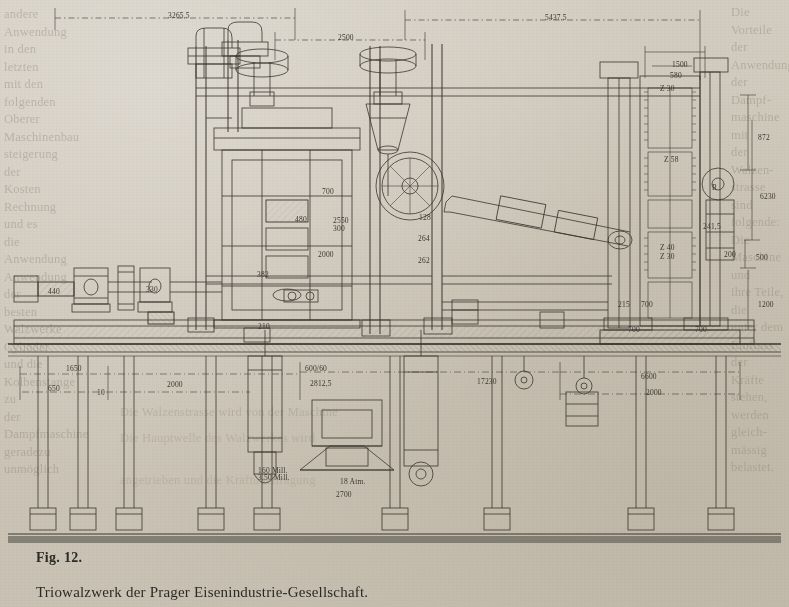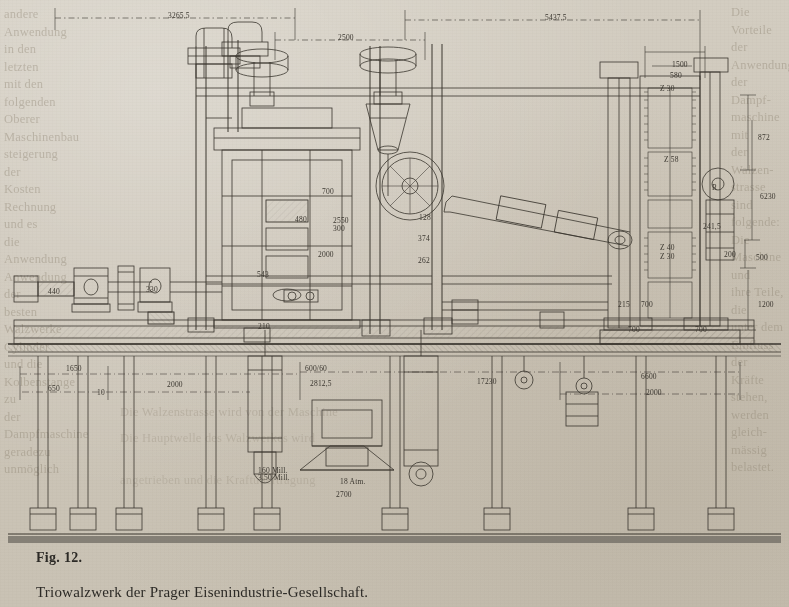--- a/index.html
+++ b/index.html
@@ -531,23 +531,23 @@
     <div style="position: absolute; left: 660px; top: 243px; font-family: &quot;Liberation Serif&quot;, serif; font-size: 7.5px; color: rgb(58, 54, 47); white-space: nowrap; letter-spacing: 0.2px;">Z 40</div>
     <div style="position: absolute; left: 660px; top: 252px; font-family: &quot;Liberation Serif&quot;, serif; font-size: 7.5px; color: rgb(58, 54, 47); white-space: nowrap; letter-spacing: 0.2px;">Z 30</div>
     <div style="position: absolute; left: 724px; top: 250px; font-family: &quot;Liberation Serif&quot;, serif; font-size: 7.5px; color: rgb(58, 54, 47); white-space: nowrap; letter-spacing: 0.2px;">200</div>
     <div style="position: absolute; left: 628px; top: 325px; font-family: &quot;Liberation Serif&quot;, serif; font-size: 7.5px; color: rgb(58, 54, 47); white-space: nowrap; letter-spacing: 0.2px;">700</div>
     <div style="position: absolute; left: 695px; top: 325px; font-family: &quot;Liberation Serif&quot;, serif; font-size: 7.5px; color: rgb(58, 54, 47); white-space: nowrap; letter-spacing: 0.2px;">700</div>
     <div style="position: absolute; left: 322px; top: 187px; font-family: &quot;Liberation Serif&quot;, serif; font-size: 7.5px; color: rgb(58, 54, 47); white-space: nowrap; letter-spacing: 0.2px;">700</div>
     <div style="position: absolute; left: 295px; top: 215px; font-family: &quot;Liberation Serif&quot;, serif; font-size: 7.5px; color: rgb(58, 54, 47); white-space: nowrap; letter-spacing: 0.2px;">480</div>
     <div style="position: absolute; left: 333px; top: 216px; font-family: &quot;Liberation Serif&quot;, serif; font-size: 7.5px; color: rgb(58, 54, 47); white-space: nowrap; letter-spacing: 0.2px;">2550</div>
     <div style="position: absolute; left: 333px; top: 224px; font-family: &quot;Liberation Serif&quot;, serif; font-size: 7.5px; color: rgb(58, 54, 47); white-space: nowrap; letter-spacing: 0.2px;">300</div>
     <div style="position: absolute; left: 318px; top: 250px; font-family: &quot;Liberation Serif&quot;, serif; font-size: 7.5px; color: rgb(58, 54, 47); white-space: nowrap; letter-spacing: 0.2px;">2000</div>
-    <div style="position: absolute; left: 257px; top: 270px; font-family: &quot;Liberation Serif&quot;, serif; font-size: 7.5px; color: rgb(58, 54, 47); white-space: nowrap; letter-spacing: 0.2px;">543</div>
+    <div style="position: absolute; left: 257px; top: 270px; font-family: &quot;Liberation Serif&quot;, serif; font-size: 7.5px; color: rgb(58, 54, 47); white-space: nowrap; letter-spacing: 0.2px;">382</div>
     <div style="position: absolute; left: 419px; top: 213px; font-family: &quot;Liberation Serif&quot;, serif; font-size: 7.5px; color: rgb(58, 54, 47); white-space: nowrap; letter-spacing: 0.2px;">128</div>
-    <div style="position: absolute; left: 418px; top: 234px; font-family: &quot;Liberation Serif&quot;, serif; font-size: 7.5px; color: rgb(58, 54, 47); white-space: nowrap; letter-spacing: 0.2px;">374</div>
+    <div style="position: absolute; left: 418px; top: 234px; font-family: &quot;Liberation Serif&quot;, serif; font-size: 7.5px; color: rgb(58, 54, 47); white-space: nowrap; letter-spacing: 0.2px;">264</div>
     <div style="position: absolute; left: 418px; top: 256px; font-family: &quot;Liberation Serif&quot;, serif; font-size: 7.5px; color: rgb(58, 54, 47); white-space: nowrap; letter-spacing: 0.2px;">262</div>
     <div style="position: absolute; left: 258px; top: 322px; font-family: &quot;Liberation Serif&quot;, serif; font-size: 7.5px; color: rgb(58, 54, 47); white-space: nowrap; letter-spacing: 0.2px;">210</div>
     <div style="position: absolute; left: 618px; top: 300px; font-family: &quot;Liberation Serif&quot;, serif; font-size: 7.5px; color: rgb(58, 54, 47); white-space: nowrap; letter-spacing: 0.2px;">215</div>
     <div style="position: absolute; left: 641px; top: 300px; font-family: &quot;Liberation Serif&quot;, serif; font-size: 7.5px; color: rgb(58, 54, 47); white-space: nowrap; letter-spacing: 0.2px;">700</div>
     <div style="position: absolute; left: 48px; top: 287px; font-family: &quot;Liberation Serif&quot;, serif; font-size: 7.5px; color: rgb(58, 54, 47); white-space: nowrap; letter-spacing: 0.2px;">440</div>
     <div style="position: absolute; left: 146px; top: 285px; font-family: &quot;Liberation Serif&quot;, serif; font-size: 7.5px; color: rgb(58, 54, 47); white-space: nowrap; letter-spacing: 0.2px;">330</div>
   </div>
 
 <div class="cap" id="fig-num">Fig. 12.</div>
 <div class="cap" id="fig-title">Triowalzwerk der Prager Eisenindustrie-Gesellschaft.</div>

